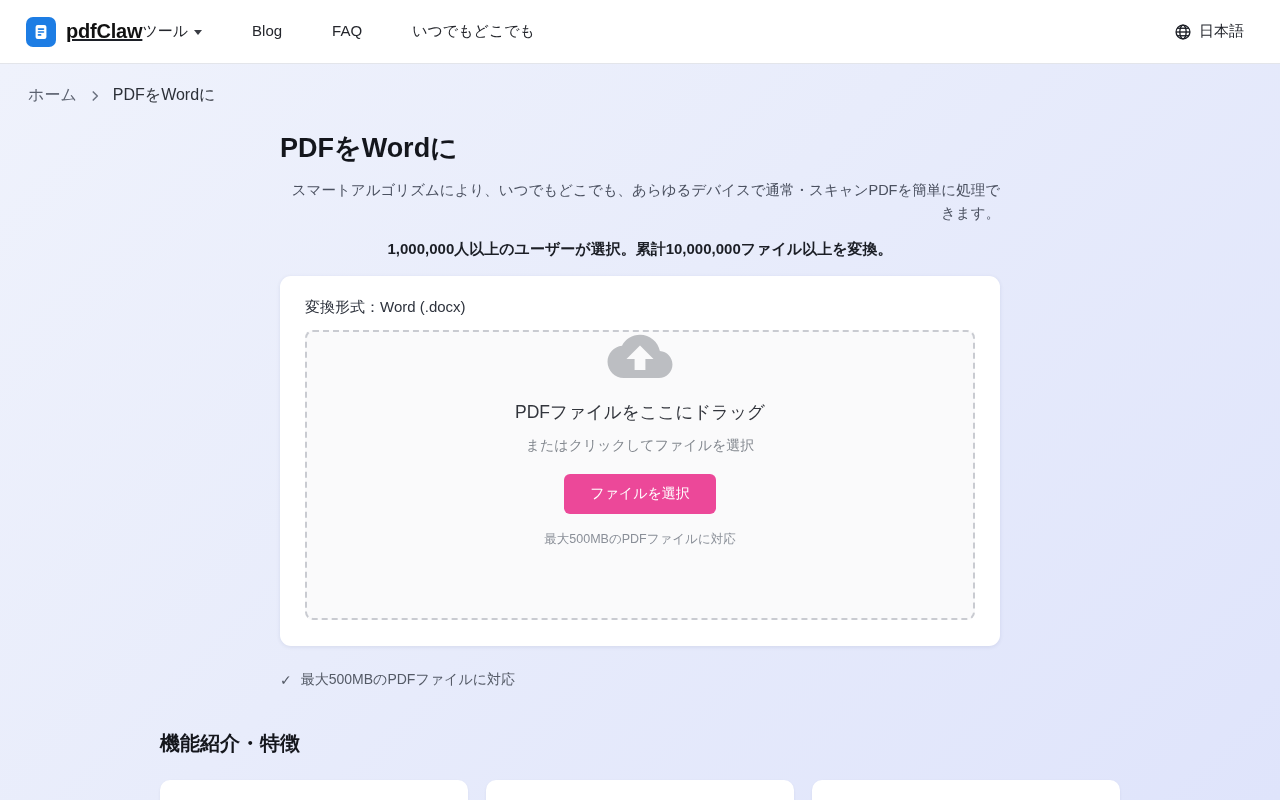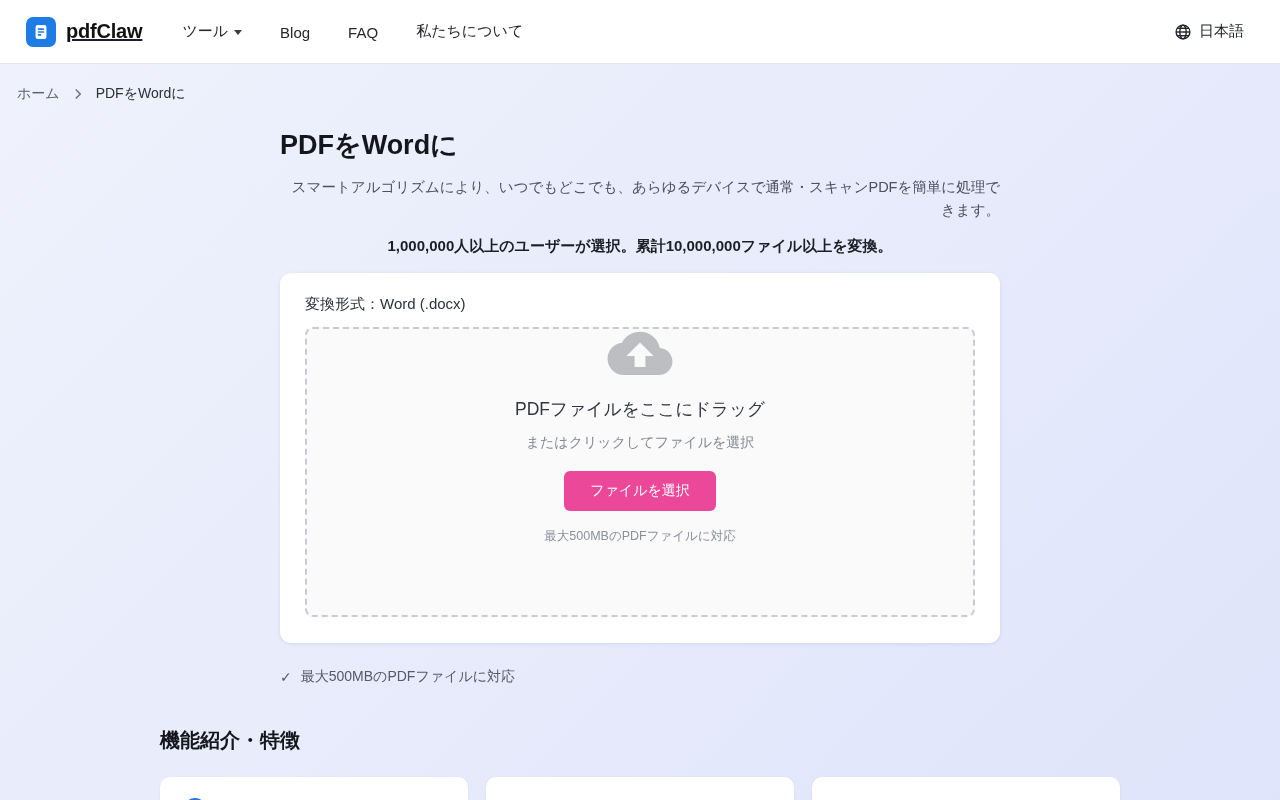--- a/index.html
+++ b/index.html
@@ -14,34 +14,34 @@
   .header {
     height: 64px; background: #fff; display: flex; align-items: center;
     padding: 0 36px 0 26px; border-bottom: 1px solid #e3e5ea;
   }
   .logo-wrap { display: flex; align-items: center; cursor: pointer; text-decoration: underline; }
   .logo-badge {
     width: 30px; height: 30px; border-radius: 7px; background: #1d7de4;
     display: flex; align-items: center; justify-content: center;
   }
   .brand-name { font-size: 20px; font-weight: 700; color: #111; margin-left: 10px; letter-spacing: -0.2px; }
-  .nav { display: flex; align-items: flex-end; gap: 38px; margin-left: 40px; }
+  .nav { display: flex; align-items: flex-start; gap: 50px; }
   .nav-item { font-size: 15px; color: #24262c; cursor: pointer; display: flex; align-items: center; gap: 6px; }
   .caret-down {
     width: 0; height: 0; border-left: 4px solid transparent; border-right: 4px solid transparent;
     border-top: 5px solid #3a3d44; margin-top: 2px;
   }
   .lang-switch { margin-left: auto; display: flex; align-items: flex-end; gap: 7px; font-size: 15px; color: #1c1f26; cursor: pointer; }
 
   
   .main {
     height: 736px;
     background: linear-gradient(135deg, #eff2fc 0%, #e8ecfb 45%, #dfe4fb 100%);
   }
-  .breadcrumb { display: flex; align-items: center; gap: 11px; padding: 21px 17px 0; font-size: 14px; }
+  .breadcrumb { display: flex; align-items: center; gap: 11px; padding: 21px 28px 0; font-size: 16px; }
   .crumb-home { color: #5c6270; cursor: pointer; }
   .crumb-current { color: #2c3038; font-weight: 500; }
 
   .hero { width: 720px; margin: 0 auto; }
   .page-title { font-size: 27px; font-weight: 700; color: #14161c; margin: 24px 0 0; }
   .subtitle { text-align: right; font-size: 14.5px; line-height: 1.6; color: #4b5160; margin-top: 13px; }
   .stats-line { text-align: center; font-size: 15px; font-weight: 700; color: #1b1e25; margin-top: 15px; }
 
   
   .upload-card {
@@ -95,21 +95,21 @@
       <span>ツール</span>
       <span class="caret-down"></span>
     </div>
     <div class="nav-item">
       <span>Blog</span>
     </div>
     <div class="nav-item">
       <span>FAQ</span>
     </div>
     <div class="nav-item">
-      <span>私たちについて</span>
+      <span>いつでもどこでも</span>
     </div>
   </div>
   <div class="lang-switch">
     <svg width="18" height="18" viewBox="0 0 24 24">
       <g fill="none" stroke="#1c1f26" stroke-width="1.8">
         <circle cx="12" cy="12" r="9.2"></circle>
         <ellipse cx="12" cy="12" rx="4.2" ry="9.2"></ellipse>
         <line x1="2.8" y1="12" x2="21.2" y2="12"></line>
         <line x1="4" y1="7" x2="20" y2="7"></line>
         <line x1="4" y1="17" x2="20" y2="17"></line>

